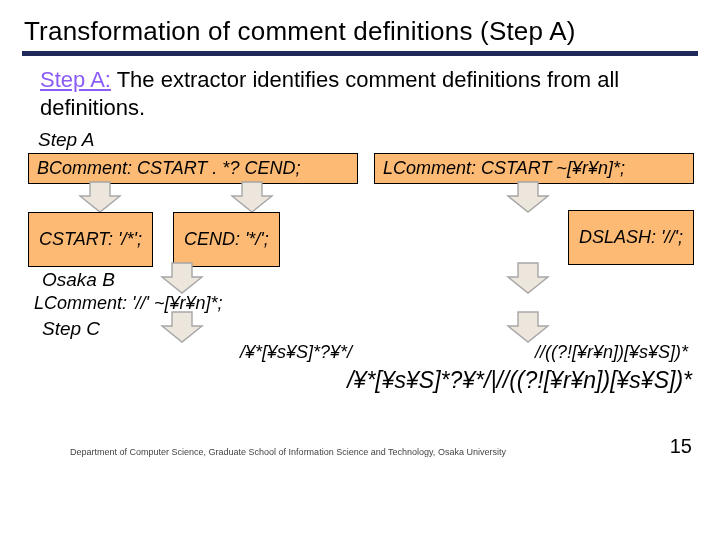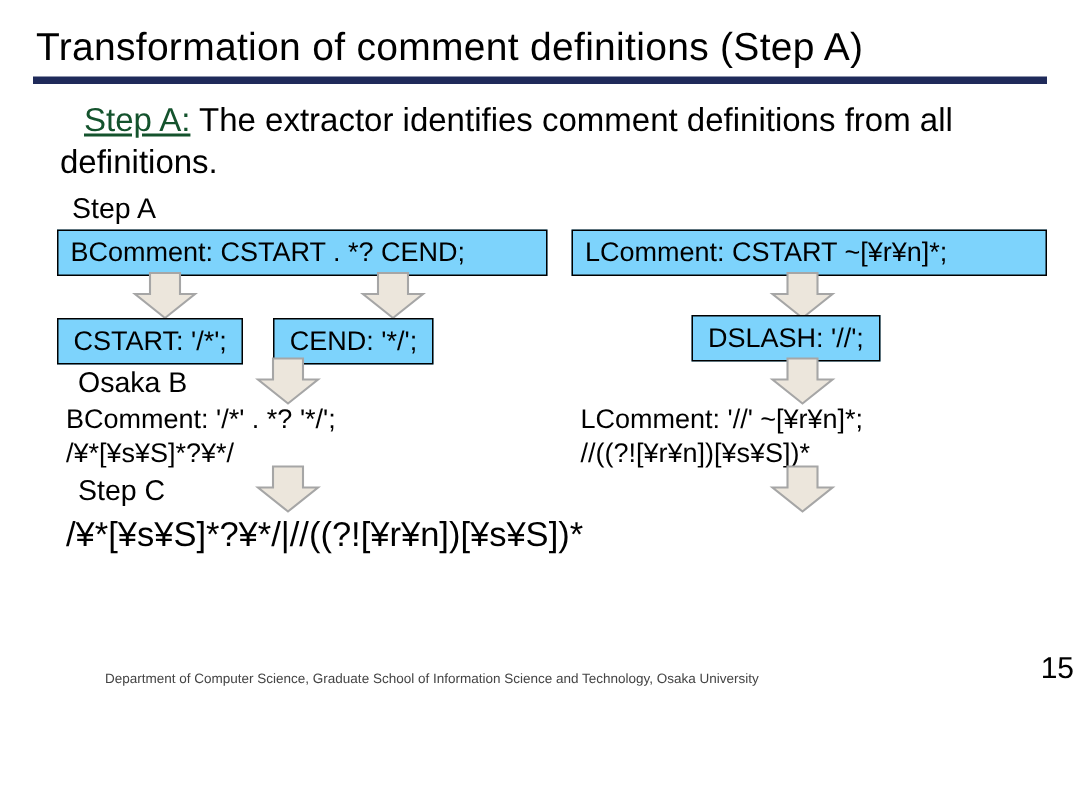--- a/index.html
+++ b/index.html
@@ -1,44 +1,44 @@
 <!DOCTYPE html>
 <html><head>
 <meta charset="utf-8">
 <style>
   * { box-sizing: border-box; margin: 0; padding: 0; }
   html, body { width: 720px; height: 540px; font-family: "Segoe UI", Verdana, sans-serif; background: #fff; color: #000; }
   .slide { width: 720px; height: 464px; position: relative; padding: 10px 22px 0 22px; }
   .title { font-size: 26px; font-weight: 400; letter-spacing: .2px; margin: 6px 0 4px 2px; }
   .hr { height: 5px; background: #1f2a5a; margin: 2px 0 10px 0; }
   .lead { font-size: 22px; line-height: 1.25; margin: 0 6px 8px 18px; }
-  .lead .link { color: #14532d; text-decoration: underline; margin-left: 16px; }
+  .lead .link { color: #8b5cf6; text-decoration: underline; }
   .stepLabel { font-size: 19px; margin: 2px 0 4px 10px; }
-  .grid { position: relative; margin-left: 16px; }
+  .grid { position: relative; margin-left: 6px; font-style: italic; }
 
   .row2 { display: flex; gap: 16px; }
   .colL { width: 330px; position: relative; }
   .colR { width: 320px; position: relative; }
 
-  .box { border: 1.5px solid #000; padding: 4px 8px; font-size: 18px; background: #7dd3fc; white-space: nowrap; }
-  .boxSm { font-size: 18px; padding: 4px 10px; }
+  .box { border: 1.5px solid #000; padding: 4px 8px; font-size: 18px; background: #fdba74; white-space: nowrap; }
+  .boxSm { font-size: 18px; padding: 16px 10px; }
   .boxWide { text-align: left; }
 
   .pair { display: flex; gap: 20px; justify-content: flex-start; margin-top: 2px; }
 
   .arrowWrap { position: relative; height: 28px; }
   .arrow { position: absolute; width: 48px; height: 34px; top: -4px; }
   .arrow svg { width: 100%; height: 100%; display: block; }
 
   .textOnly { font-size: 18px; padding: 2px 6px; }
 
-  .center { text-align: left; }
+  .center { text-align: right; }
 
   .footer { position: absolute; bottom: 7px; left: 70px; font-size: 9px; color: #444; }
-  .pageNum { position: absolute; bottom: 6px; right: 4px; font-size: 20px; }
+  .pageNum { position: absolute; bottom: 6px; right: 28px; font-size: 20px; }
 
   .rowTight { margin-top: -2px; }
 </style>
 </head>
 <body>
 
 <div class="slide">
 
   <div class="title">Transformation of comment definitions (Step A)</div>
   <div class="hr"></div>
@@ -102,53 +102,50 @@
       </div>
       <div class="colR arrowWrap">
         <div class="arrow" style="left:130px">
             <svg viewBox="0 0 48 34">
               <path d="M14 2 H34 V16 H44 L24 32 L4 16 H14 Z" fill="#ece6dc" stroke="#a6a6a6" stroke-width="1.4"></path>
             </svg>
           </div>
       </div>
     </div>
     <div class="row2 rowTight">
-      <div class="colL">
-          <div class="textOnly">BComment: '/*' . *? '*/';</div>
-        </div>
       <div class="colR">
           <div class="textOnly">LComment: '//' ~[¥r¥n]*;</div>
         </div>
     </div>
 
-    <div class="row2 rowTight">
-      <div class="colL center">
-          <div class="textOnly">/¥*[¥s¥S]*?¥*/</div>
-        </div>
-      <div class="colR center">
-          <div class="textOnly">//((?![¥r¥n])[¥s¥S])*</div>
-        </div>
-    </div>
     <div class="row2" style="margin-top:-2px">
       <div class="colL arrowWrap">
         <div class="stepLabel" style="position:absolute;left:4px;top:2px">Step C</div>
         <div class="arrow" style="left:130px">
             <svg viewBox="0 0 48 34">
               <path d="M14 2 H34 V16 H44 L24 32 L4 16 H14 Z" fill="#ece6dc" stroke="#a6a6a6" stroke-width="1.4"></path>
             </svg>
           </div>
       </div>
       <div class="colR arrowWrap">
         <div class="arrow" style="left:130px">
             <svg viewBox="0 0 48 34">
               <path d="M14 2 H34 V16 H44 L24 32 L4 16 H14 Z" fill="#ece6dc" stroke="#a6a6a6" stroke-width="1.4"></path>
             </svg>
           </div>
       </div>
     </div>
+    <div class="row2 rowTight">
+      <div class="colL center">
+          <div class="textOnly">/¥*[¥s¥S]*?¥*/</div>
+        </div>
+      <div class="colR center">
+          <div class="textOnly">//((?![¥r¥n])[¥s¥S])*</div>
+        </div>
+    </div>
 
     <div class="center">
       <div class="textOnly" style="font-size:23px">/¥*[¥s¥S]*?¥*/|//((?![¥r¥n])[¥s¥S])*</div>
     </div>
 
   </div>
 
   <div class="footer">Department of Computer Science, Graduate School of Information Science and Technology, Osaka University</div>
   <div class="pageNum">15</div>
 </div>

